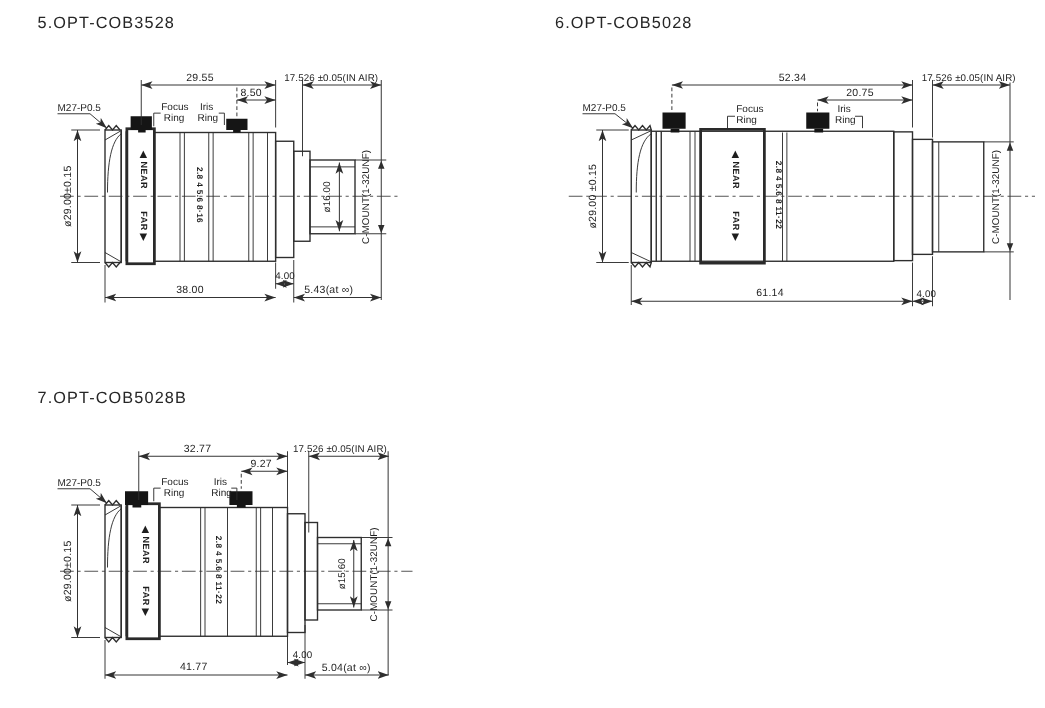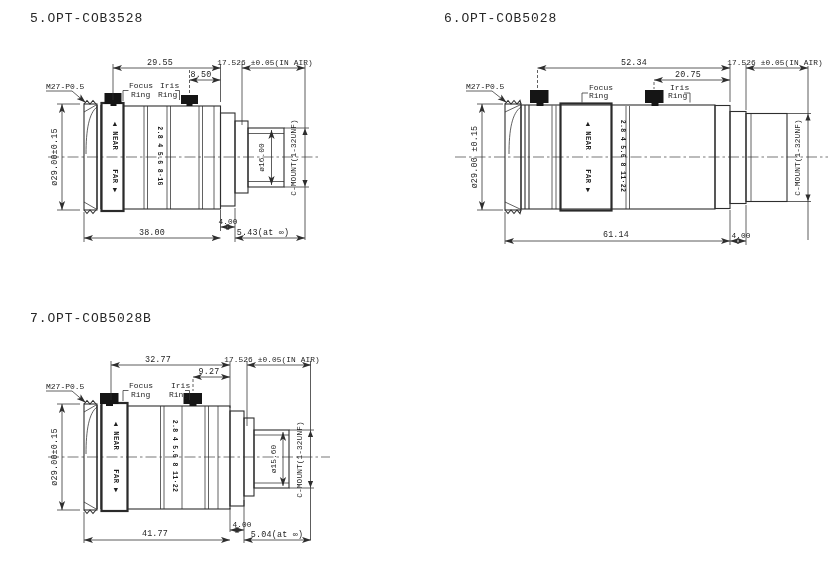--- a/index.html
+++ b/index.html
@@ -1,17 +1,17 @@
 <!DOCTYPE html>
 <html><head>
 <meta charset="utf-8">
 <style>
   html,body{margin:0;padding:0;background:#fff;}
   #sheet{position:relative;width:836px;height:566px;background:#ffffff;overflow:hidden;
-         font-family:Liberation Mono, monospace;}
+         font-family:Liberation Sans, sans-serif;}
   svg{position:absolute;left:0;top:0;}
   text{fill:#1e1e1e;}
   .ttl{font-size:13px;letter-spacing:0.9px;fill:#262626;}
   .t{font-size:8.4px;letter-spacing:0.2px;}
   .t8{font-size:7.8px;letter-spacing:0.1px;}
   .t7{font-size:6.6px;font-weight:bold;letter-spacing:0.3px;}
   .tb{font-size:7.2px;font-weight:bold;letter-spacing:0.4px;}
   .lbl{font-size:8px;}
   .ln{stroke:#2e2e2e;fill:none;stroke-width:1.1;}
   .ln2{stroke:#2a2a2a;fill:none;stroke-width:2.2;}

